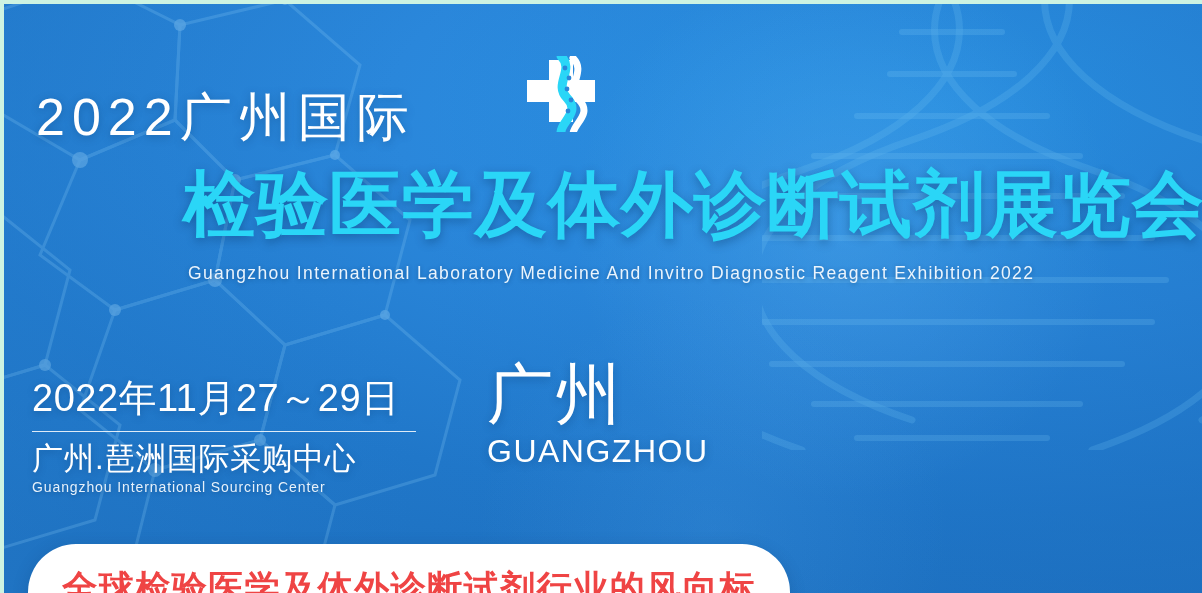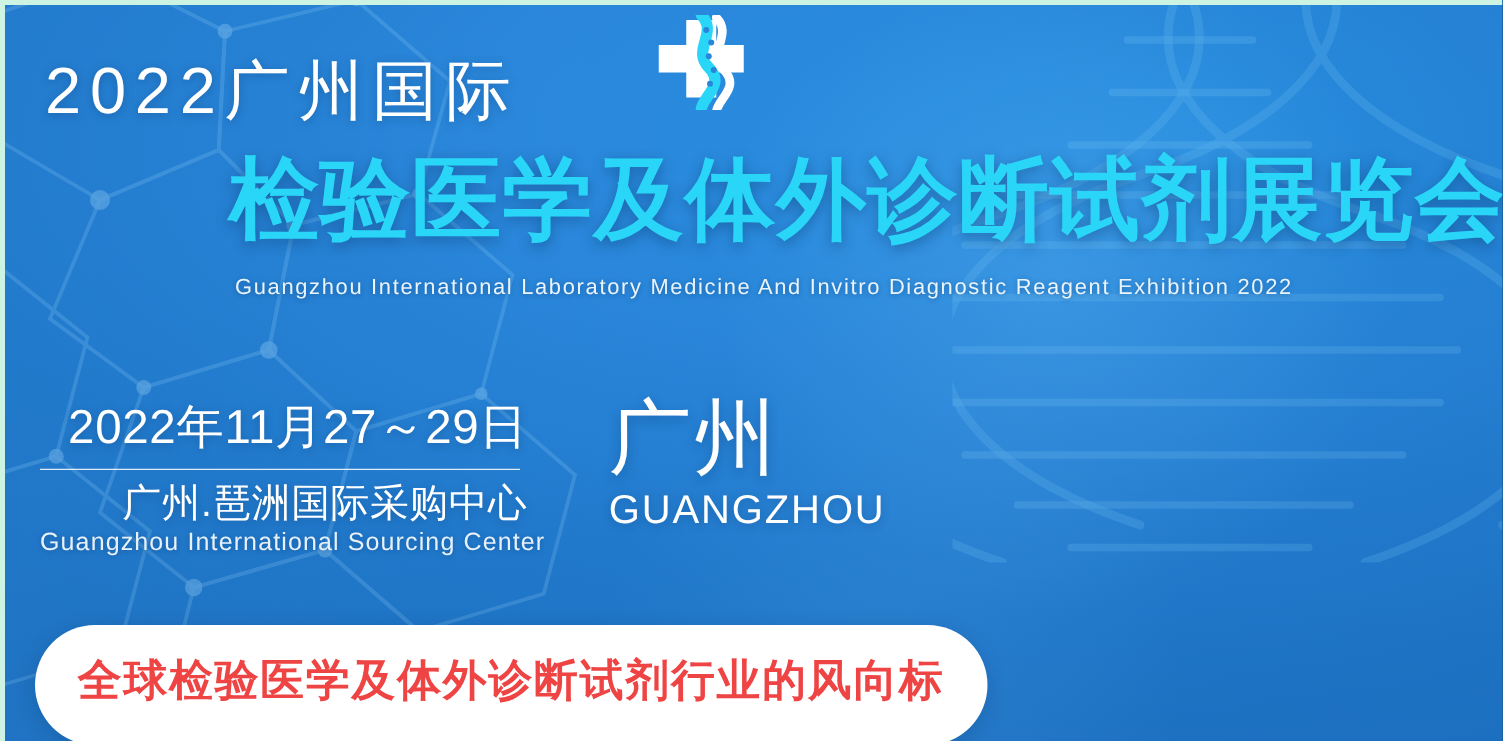--- a/index.html
+++ b/index.html
@@ -43,21 +43,21 @@
   .bg-glow2{
     position:absolute;left:36%;bottom:-28%;width:560px;height:460px;border-radius:50%;
     background:radial-gradient(circle,rgba(90,175,245,.16) 0%,rgba(90,175,245,0) 65%);
   }
 
   
   .edge-top{position:absolute;left:0;top:0;width:100%;height:4px;background:#cdf3e2;}
   .edge-left{position:absolute;left:0;top:0;width:4px;height:100%;background:#cdf3e2;}
 
   
-  .content{position:absolute;inset:0;}
+  .content{position:absolute;inset:0;margin-top:44px;}
 
   .line1{
     position:absolute;left:36px;top:47px;
     color:#ffffff;
     font-size:52px;
     font-weight:300;
     letter-spacing:7px;
     line-height:1;
     white-space:nowrap;
     text-shadow:0 2px 8px rgba(10,55,105,.35);
@@ -81,21 +81,21 @@
   .subtitle-en{
     position:absolute;left:188px;top:219px;
     color:#eaf4fd;
     font-size:17.5px;
     font-weight:400;
     letter-spacing:1.35px;
     white-space:nowrap;
     text-shadow:0 1px 4px rgba(10,55,105,.45);
   }
 
-  .date-block{position:absolute;left:32px;top:322px;width:390px;text-align:right;}
+  .date-block{position:absolute;left:32px;top:334px;width:390px;}
   .date-line{
     color:#ffffff;
     font-size:38px;
     font-weight:300;
     letter-spacing:.5px;
     line-height:1.1;
     white-space:nowrap;
     text-shadow:0 2px 7px rgba(10,55,105,.35);
   }
   .date-rule{
@@ -107,21 +107,21 @@
     font-size:31px;
     font-weight:300;
     letter-spacing:.5px;
     line-height:1.15;
     white-space:nowrap;
     text-shadow:0 2px 7px rgba(10,55,105,.35);
   }
   .venue-en{
     margin-top:3px;
     color:#e6f1fb;
-    font-size:20px;
+    font-size:14px;
     font-weight:400;
     letter-spacing:.9px;
     white-space:nowrap;
     text-shadow:0 1px 4px rgba(10,55,105,.4);
   }
 
   .city-block{position:absolute;left:487px;top:317px;}
   .city-cn{
     color:#ffffff;
     font-size:66px;

